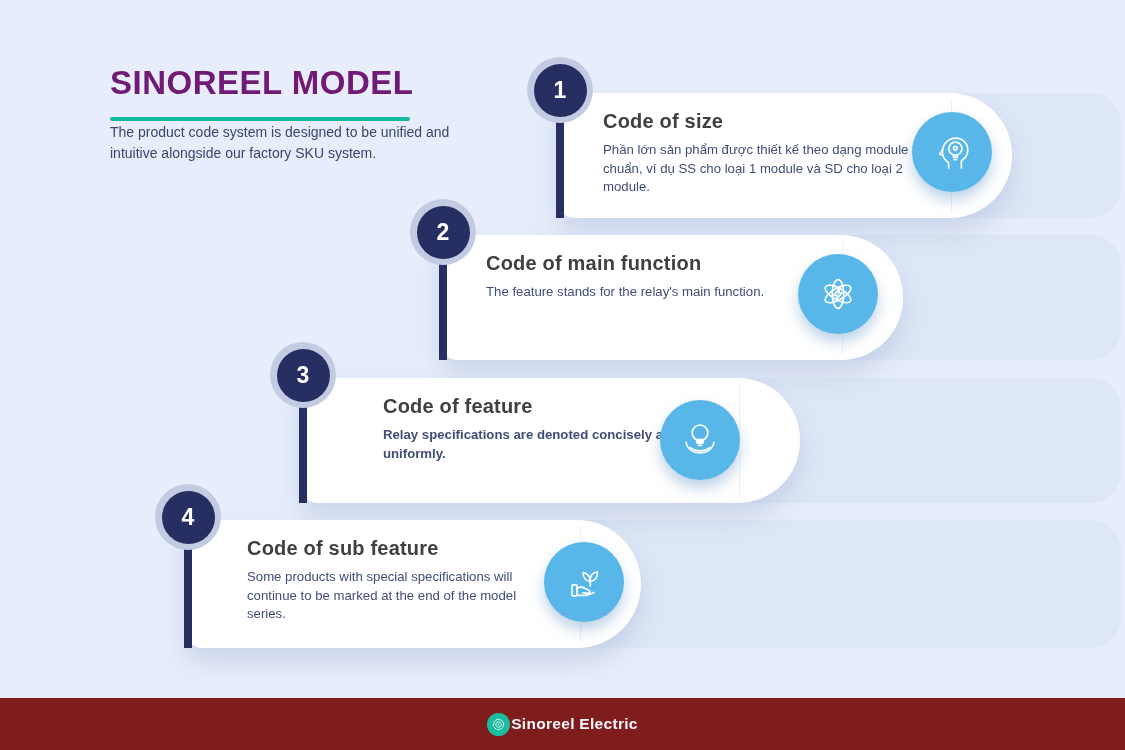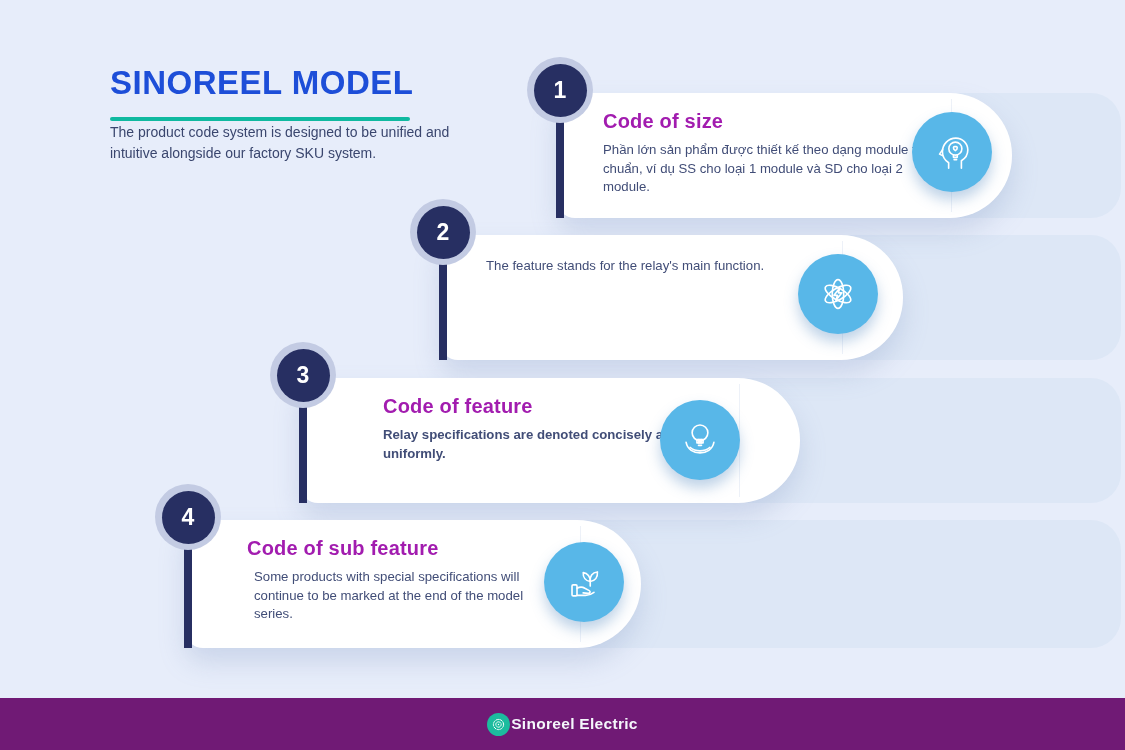--- a/index.html
+++ b/index.html
@@ -7,21 +7,21 @@
     position:relative;
     width:1125px;height:750px;
     background:#e7edfa;
     overflow:hidden;
     font-family:"Liberation Sans","DejaVu Sans",sans-serif;
   }
   
   .title{
     position:absolute;left:110px;top:64px;
     font-size:33px;font-weight:800;letter-spacing:.5px;
-    color:#1d4ed8;margin:0;
+    color:#701a75;margin:0;
   }
   .accent-rule{
     position:absolute;left:110px;top:117px;
     width:300px;height:4px;border-radius:2px;
     background:#10b9a0;
   }
   .intro{
     position:absolute;left:110px;top:122px;width:348px;
     font-size:14px;line-height:1.5;color:#3a466e;margin:0;
   }
@@ -36,26 +36,26 @@
     position:absolute;background:#ffffff;z-index:2;
     border-radius:18px 62px 62px 18px;
     box-shadow:0 14px 26px rgba(130,150,195,.28);
   }
   .card1{left:557px;top:93px;width:455px;height:125px;}
   .card2{left:440px;top:235px;width:463px;height:125px;}
   .card3{left:300px;top:378px;width:463px;height:125px;padding-left:37px;}
   .card4{left:185px;top:520px;width:440px;height:128px;border-radius:18px 64px 64px 18px;padding-left:16px;}
   .cap-line{position:absolute;top:6px;bottom:6px;right:60px;width:1px;background:#edf1f8;}
   .card-inner{padding:15px 0 0 46px;}
-  .step-title{margin:0;font-size:20px;font-weight:700;letter-spacing:.2px;color:#a21caf;line-height:1.3;}
+  .step-title{margin:0;font-size:20px;font-weight:700;letter-spacing:.2px;color:#404040;line-height:1.3;}
   .step-desc{margin:7px 0 0 0;font-size:13.2px;line-height:1.42;color:#414d77;}
   .card1 .step-desc{width:335px;}
   .card2 .step-desc{width:365px;}
   .card3 .step-desc{width:320px;font-weight:bold;}
-  .card4 .step-desc{width:292px;margin-left:7px;}
+  .card4 .step-desc{width:292px;}
   
   .num-ring{
     position:absolute;width:66px;height:66px;border-radius:50%;
     background:#c3cbe3;z-index:4;
     display:flex;align-items:center;justify-content:center;
   }
   .num-circle{
     width:53px;height:53px;border-radius:50%;
     background:#272f62;color:#ffffff;
     display:flex;align-items:center;justify-content:center;
@@ -78,21 +78,21 @@
     box-shadow:0 8px 14px rgba(70,125,185,.35);
   }
   .icon1{left:912px;top:112px;}
   .icon2{left:798px;top:254px;}
   .icon3{left:660px;top:400px;}
   .icon4{left:544px;top:542px;}
   .icon-circle svg{display:block;}
   
   .footer{
     position:absolute;left:0;top:698px;width:1125px;height:52px;
-    background:#701a75;z-index:5;
+    background:#7f1d1d;z-index:5;
     display:flex;align-items:center;justify-content:center;gap:1px;
   }
   .logo-circle{
     width:23px;height:23px;border-radius:50%;background:#1cbc9e;
     display:flex;align-items:center;justify-content:center;
   }
   .brand{font-size:15.5px;font-weight:700;letter-spacing:.3px;color:#f4f6fb;}
 </style>
 </head>
 <body>
@@ -130,20 +130,21 @@
     </svg>
   </div>
 
   <div class="stem stem2"></div>
   <div class="num-ring ring2">
     <div class="num-circle">2</div>
   </div>
   <div class="card card2">
     <div class="cap-line"></div>
     <div class="card-inner">
+      <h2 class="step-title">Code of main function</h2>
       <p class="step-desc">The feature stands for the relay's main function.</p>
     </div>
   </div>
   <div class="icon-circle icon2">
     <svg width="46" height="46" viewBox="0 0 48 48" fill="none" stroke="#ffffff" stroke-width="1.7" stroke-linecap="round" stroke-linejoin="round">
       <ellipse cx="24" cy="24" rx="15" ry="6" transform="rotate(90 24 24)"></ellipse>
       <ellipse cx="24" cy="24" rx="15" ry="6" transform="rotate(30 24 24)"></ellipse>
       <ellipse cx="24" cy="24" rx="15" ry="6" transform="rotate(150 24 24)"></ellipse>
       <path d="M25.8 17.8 L19.8 25.4 H23.4 L21.9 30.4 L28.1 22.8 H24.4 Z"></path>
     </svg>

